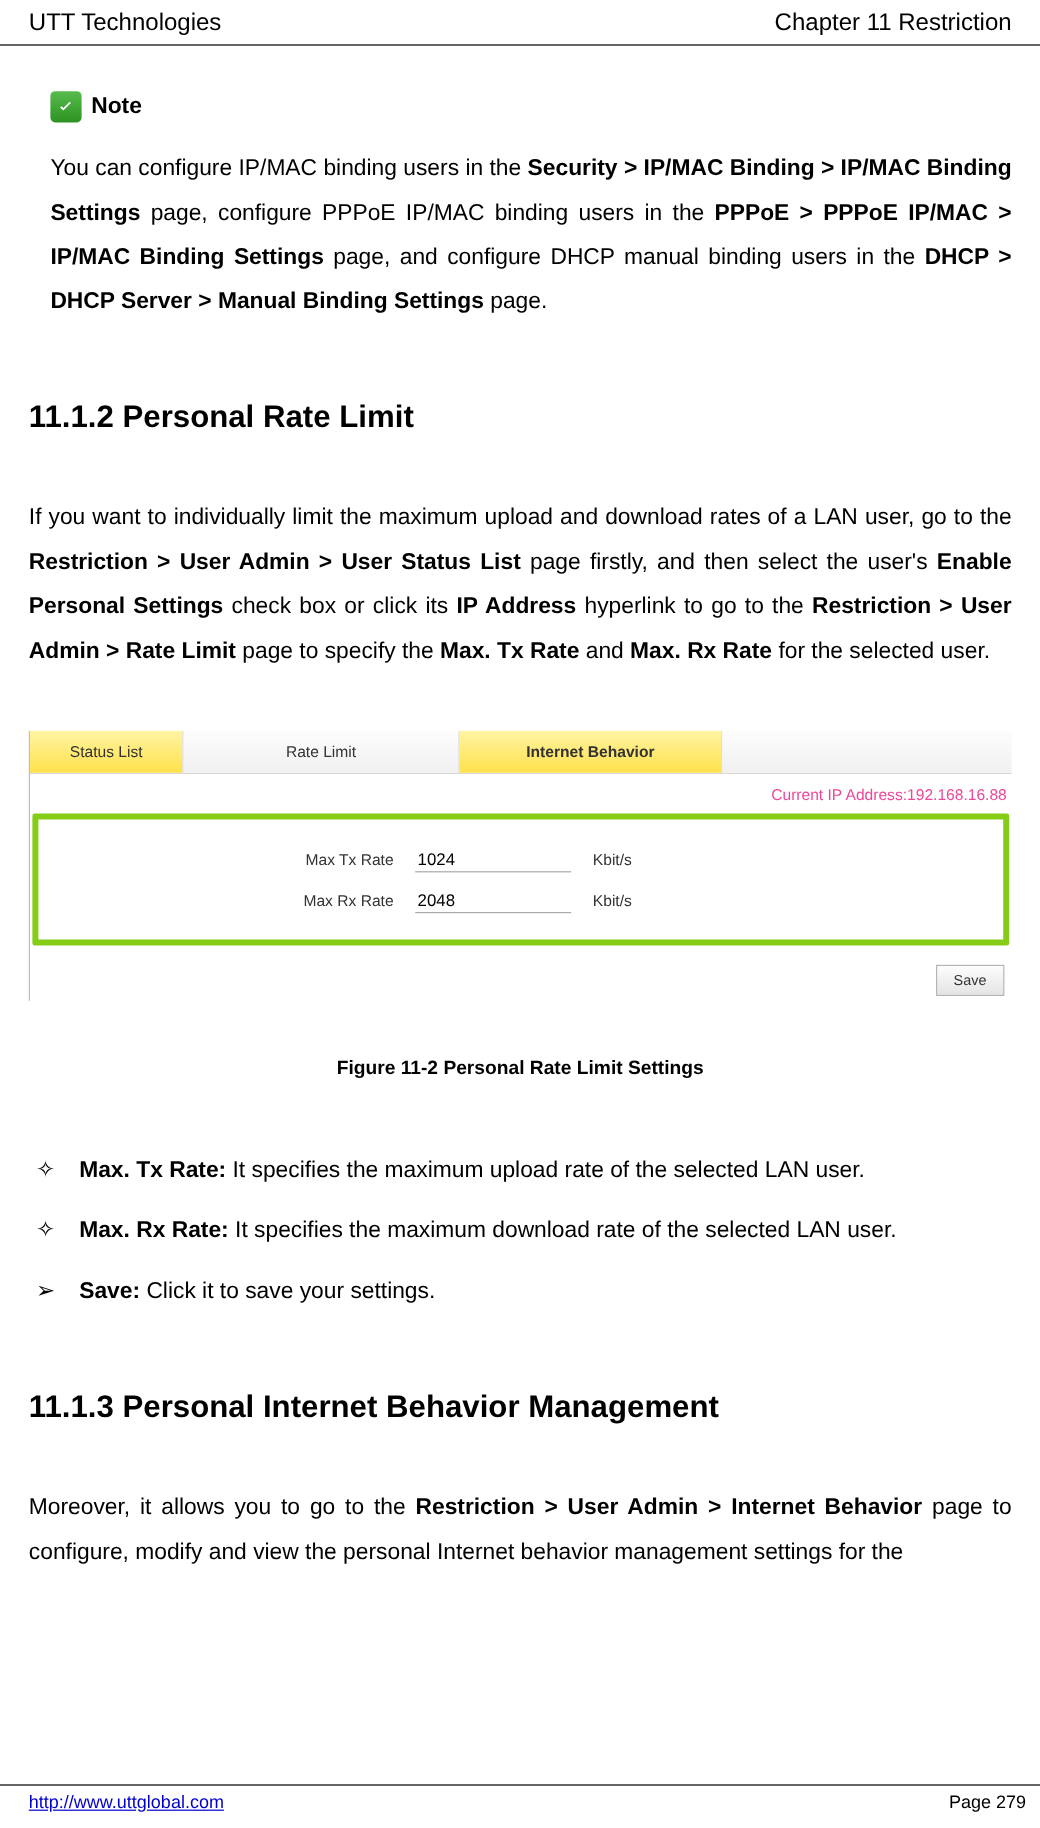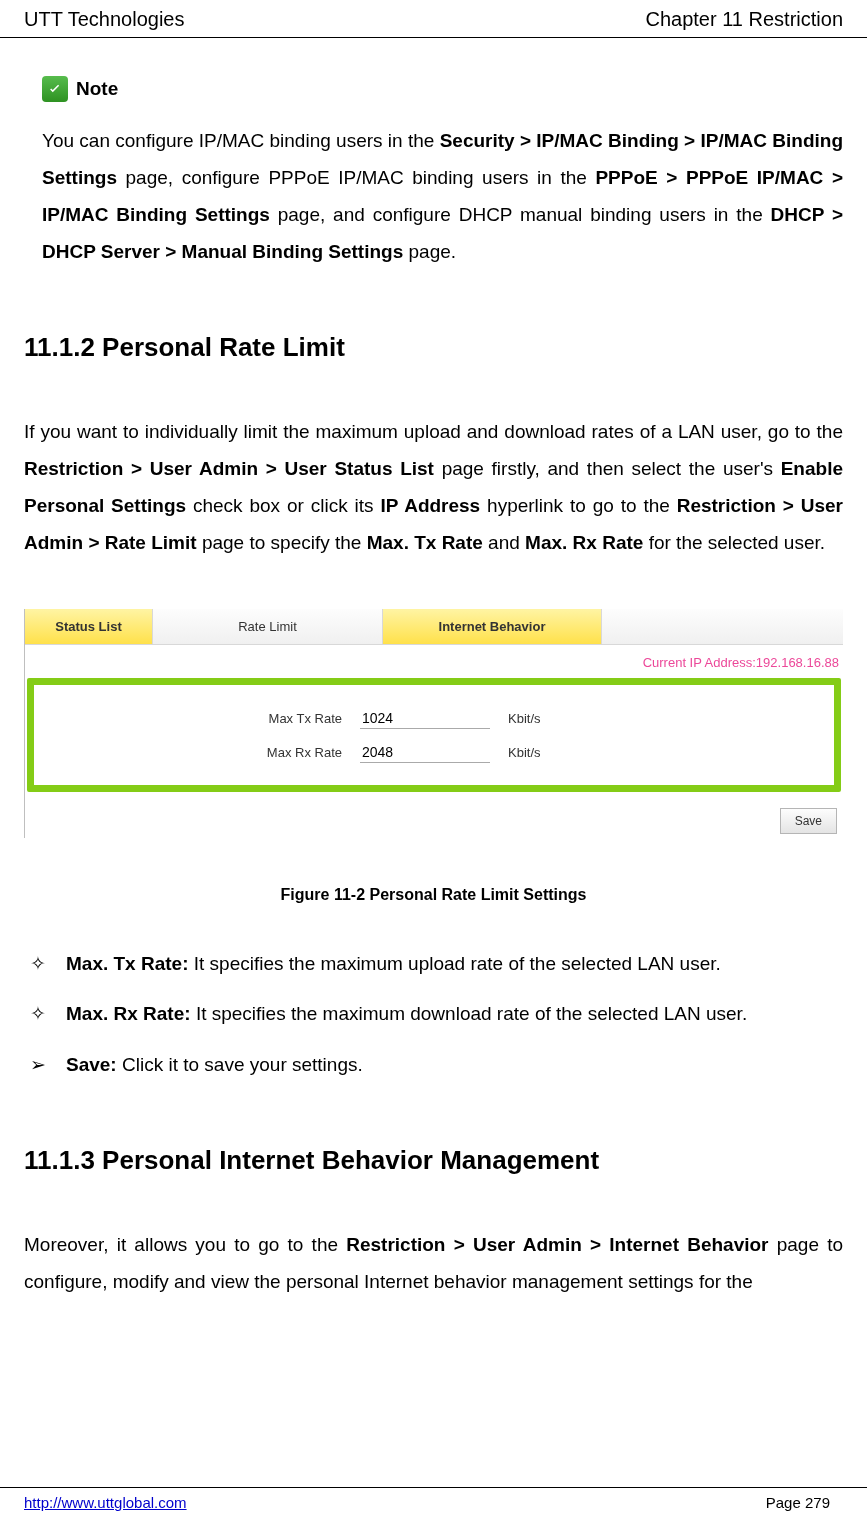--- a/index.html
+++ b/index.html
@@ -74,21 +74,21 @@
       height: 100%;
       display: flex;
       align-items: center;
       justify-content: center;
       color: #333;
       position: relative;
     }
     .tab-status {
       width: 128px;
       background: linear-gradient(to bottom, #fff4a3, #ffe14b);
-      font-weight: bold;
+      font-weight: normal;
       border-right: 1px solid #d8d8d8;
     }
     .tab-rate {
       width: 230px;
       background: linear-gradient(to bottom, #fdfdfd, #f0f0f0);
       border-right: 1px solid #d8d8d8;
     }
     .tab-behavior {
       width: 219px;
       background: linear-gradient(to bottom, #fff4a3, #ffe14b);
@@ -99,24 +99,24 @@
       flex: 1;
       background: linear-gradient(to bottom, #fdfdfd, #f0f0f0);
     }
     .ip-display {
       text-align: right;
       font-size: 13px;
       color: #ec4899;
       padding: 10px 4px 6px 0;
     }
     .form-panel {
-      border: 7px solid #84cc16;
+      border: 5px solid #84cc16;
       border-radius: 2px;
       margin: 2px 2px 6px 2px;
-      padding: 16px 30px;
+      padding: 16px 18px;
       background: #fff;
     }
     .form-row {
       display: flex;
       align-items: center;
       height: 34px;
       font-size: 13px;
       color: #333;
     }
     .form-label {
@@ -149,21 +149,21 @@
       border-radius: 0;
       background: linear-gradient(to bottom, #fdfdfd, #e4e4e4);
       color: #333;
       cursor: pointer;
     }
     .figure-caption {
       text-align: center;
       font-weight: bold;
       font-size: 16px;
       margin-top: 48px;
-      margin-bottom: 42px;
+      margin-bottom: 58px;
     }
     .bullet-list {
       padding-left: 2px;
     }
     .bullet-item {
       display: flex;
       font-size: 19px;
       line-height: 1.9;
       margin-bottom: 14px;
     }
@@ -171,21 +171,21 @@
       width: 40px;
       flex-shrink: 0;
       padding-left: 4px;
     }
     .bullet-text { flex: 1; }
     .page-footer {
       position: absolute;
       bottom: 0;
       left: 0;
       right: 0;
-      padding: 6px 37px 12px 24px;
+      padding: 6px 12px 12px 24px;
       display: flex;
       justify-content: space-between;
       font-size: 15px;
       border-top: 1.5px solid #000;
     }
     .page-footer a { color: #0000cc; text-decoration: underline; }
   </style>
 </head>
 <body>
 

